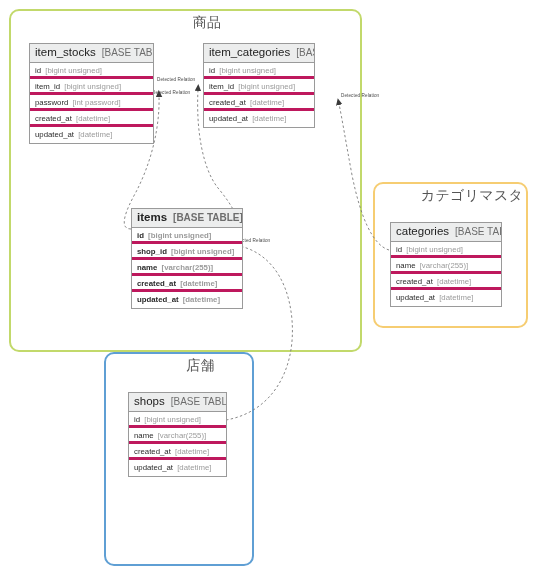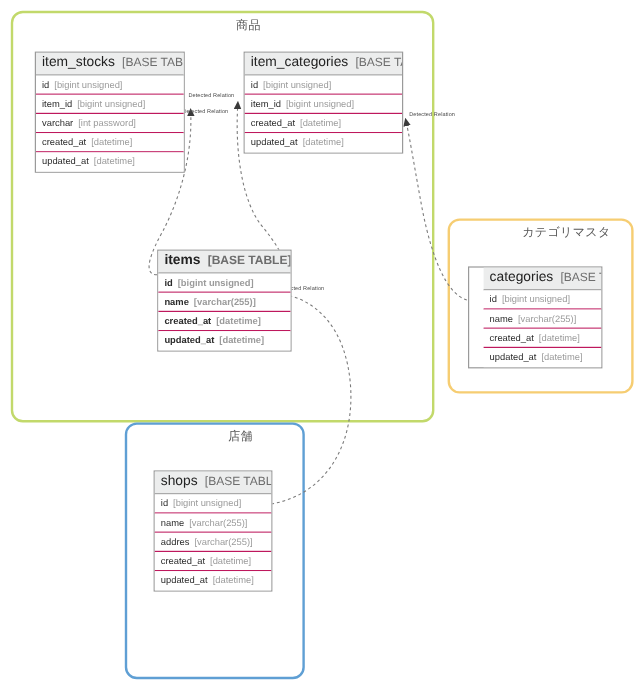--- a/index.html
+++ b/index.html
@@ -26,21 +26,21 @@
     border-style: solid;
     border-radius: 10px;
     background: transparent;
   }
   .group-label {
     position: absolute;
     top: 3px;
     left: 12px;
     right: 0;
     text-align: center;
-    font-size: 10px;
+    font-size: 14px;
     color: #555555;
     letter-spacing: 0.3px;
     white-space: nowrap;
     margin-left: 31px;
   }
   #group-products  { border-color: #c2d96b; }
   #group-category  { border-color: #f6cd72; }
   #group-shops     { border-color: #5f9fd4; }
 
   
@@ -68,21 +68,21 @@
     line-height: 13px;
   }
   .tbl-kind {
     font-size: 10px;
     color: #6d6d6d;
     margin-left: 6px;
     line-height: 13px;
   }
   .tbl-row {
     box-sizing: border-box;
-    border-bottom: 1px solid #be185d;
+    border-bottom: 3px solid #be185d;
     padding: 1px 5px 1px 5px;
     height: 16px;
     font-size: 7.8px;
     color: #2d2d2d;
     white-space: nowrap;
     overflow: hidden;
     line-height: 14px;
     background: #ffffff;
   }
   .tbl-row:last-child { border-bottom: none; }
@@ -152,34 +152,34 @@
     </div>
     <div class="tbl-row">
       <span class="col-name">id</span>
       <span class="col-type">[bigint unsigned]</span>
     </div>
     <div class="tbl-row">
       <span class="col-name">item_id</span>
       <span class="col-type">[bigint unsigned]</span>
     </div>
     <div class="tbl-row">
-      <span class="col-name">varchar</span>
+      <span class="col-name">password</span>
       <span class="col-type">[int password]</span>
     </div>
     <div class="tbl-row">
       <span class="col-name">created_at</span>
       <span class="col-type">[datetime]</span>
     </div>
     <div class="tbl-row">
       <span class="col-name">updated_at</span>
       <span class="col-type">[datetime]</span>
     </div>
   </div>
 
-  <div class="table-box" style="left:203px; top:43px; width:133px;">
+  <div class="table-box" style="left:203px; top:43px; width:112px;">
     <div class="tbl-header">
       <span class="tbl-name">item_categories</span>
       <span class="tbl-kind">[BASE TABLE]</span>
     </div>
     <div class="tbl-row">
       <span class="col-name">id</span>
       <span class="col-type">[bigint unsigned]</span>
     </div>
     <div class="tbl-row">
       <span class="col-name">item_id</span>
@@ -195,37 +195,41 @@
     </div>
   </div>
 
   <div class="table-box" style="left:131px; top:208px; width:112px;font-weight:bold;">
     <div class="tbl-header">
       <span class="tbl-name">items</span>
       <span class="tbl-kind">[BASE TABLE]</span>
     </div>
     <div class="tbl-row">
       <span class="col-name">id</span>
+      <span class="col-type">[bigint unsigned]</span>
+    </div>
+    <div class="tbl-row">
+      <span class="col-name">shop_id</span>
       <span class="col-type">[bigint unsigned]</span>
     </div>
     <div class="tbl-row">
       <span class="col-name">name</span>
       <span class="col-type">[varchar(255)]</span>
     </div>
     <div class="tbl-row">
       <span class="col-name">created_at</span>
       <span class="col-type">[datetime]</span>
     </div>
     <div class="tbl-row">
       <span class="col-name">updated_at</span>
       <span class="col-type">[datetime]</span>
     </div>
   </div>
 
-  <div class="table-box" style="left:390px; top:222px; width:112px;padding-left:12px;">
+  <div class="table-box" style="left:390px; top:222px; width:112px;">
     <div class="tbl-header">
       <span class="tbl-name">categories</span>
       <span class="tbl-kind">[BASE TABLE]</span>
     </div>
     <div class="tbl-row">
       <span class="col-name">id</span>
       <span class="col-type">[bigint unsigned]</span>
     </div>
     <div class="tbl-row">
       <span class="col-name">name</span>
@@ -248,24 +252,20 @@
     </div>
     <div class="tbl-row">
       <span class="col-name">id</span>
       <span class="col-type">[bigint unsigned]</span>
     </div>
     <div class="tbl-row">
       <span class="col-name">name</span>
       <span class="col-type">[varchar(255)]</span>
     </div>
     <div class="tbl-row">
-      <span class="col-name">addres</span>
-      <span class="col-type">[varchar(255)]</span>
-    </div>
-    <div class="tbl-row">
       <span class="col-name">created_at</span>
       <span class="col-type">[datetime]</span>
     </div>
     <div class="tbl-row">
       <span class="col-name">updated_at</span>
       <span class="col-type">[datetime]</span>
     </div>
   </div>
 
 </div>

